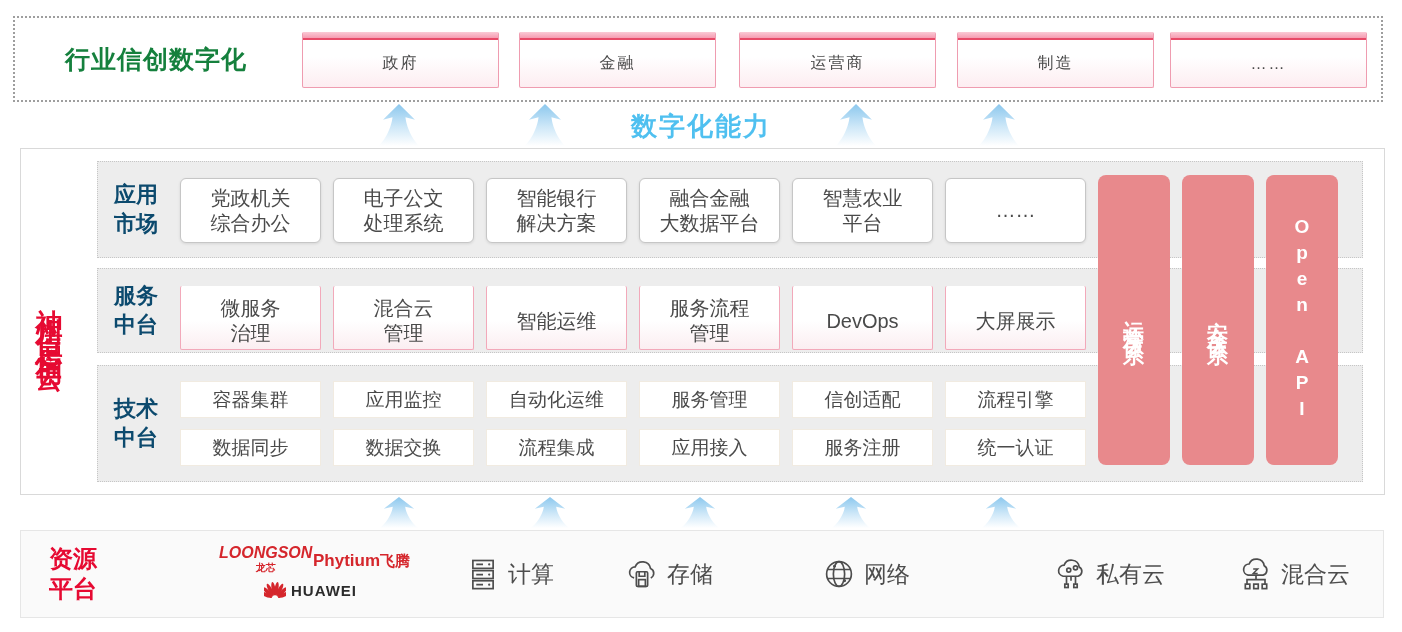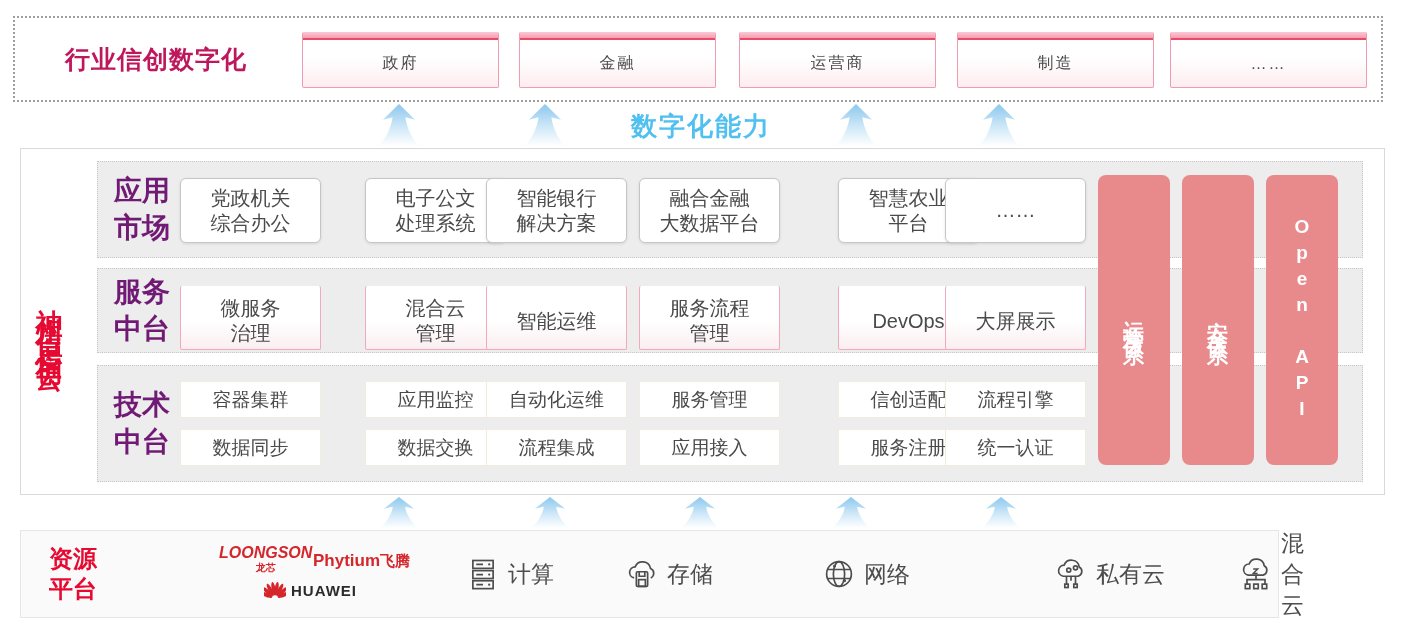--- a/index.html
+++ b/index.html
@@ -2,21 +2,21 @@
 <html><head>
 <meta charset="utf-8">
 <style>
   html,body{margin:0;padding:0;background:#fff;}
   body{font-family:"Liberation Sans","DejaVu Sans",sans-serif;}
   .canvas{position:relative;width:1402px;height:632px;background:#fff;overflow:hidden;}
 
   
   .top-dashed{position:absolute;left:13px;top:16px;width:1370px;height:86px;border:2px dotted #9e9e9e;box-sizing:border-box;}
   .top-title{position:absolute;left:50px;top:0;height:100%;display:flex;align-items:center;
-    font-size:25px;font-weight:bold;color:#be185d;letter-spacing:1px;}
+    font-size:25px;font-weight:bold;color:#15803d;letter-spacing:1px;}
   .ind-box{position:absolute;top:14px;width:197px;height:56px;box-sizing:border-box;
     border:1px solid #ef9cb0;border-top:none;border-radius:2px;
     background:linear-gradient(180deg,#ffffff 0%,#ffffff 45%,#fdedf1 100%);
     display:flex;flex-direction:column;}
   .ind-box::before{content:'';display:block;height:6px;flex:none;
     background:linear-gradient(180deg,#fbc9d5,#f59cb2);border-bottom:2px solid #e84a68;}
   .ind-box .bx-label{flex:1;display:flex;align-items:center;justify-content:center;
     font-size:16px;color:#4a4a4a;letter-spacing:2px;}
 
   
@@ -29,45 +29,45 @@
   .main-box{position:absolute;left:20px;top:148px;width:1365px;height:347px;box-sizing:border-box;
     border:1px solid #d9d9d9;background:#fff;}
   .v-title{position:absolute;left:14px;top:0;height:100%;display:flex;align-items:center;}
   .v-title span{writing-mode:vertical-rl;text-orientation:upright;font-size:27px;font-weight:bold;
     color:#e60a32;letter-spacing:10px;line-height:1;}
   .panel{position:absolute;left:76px;width:1266px;background:#ededed;border:1px dotted #c6c6c6;box-sizing:border-box;}
   .panel-app{top:12px;height:97px;}
   .panel-svc{top:119px;height:85px;}
   .panel-tech{top:216px;height:117px;}
   .row-label{position:absolute;left:16px;top:0;height:100%;width:62px;display:flex;align-items:center;
-    font-size:28px;font-weight:bold;color:#701a75;white-space:pre-line;line-height:1.3;}
+    font-size:22px;font-weight:bold;color:#0c4a6e;white-space:pre-line;line-height:1.3;}
   .bx{position:absolute;box-sizing:border-box;display:flex;align-items:center;justify-content:center;text-align:center;}
   .bx span{white-space:pre-line;line-height:1.25;font-size:20px;color:#4a4a4a;}
   .app-box{top:16px;width:141px;height:65px;background:#fff;border:1px solid #c6c6c6;border-radius:6px;
     box-shadow:0 1px 3px rgba(0,0,0,.10);}
   .svc-box{top:17px;width:141px;height:64px;border:1px solid #f2a9ba;border-top:none;border-radius:2px;
     background:linear-gradient(180deg,#ffffff 0%,#ffffff 55%,#fbeef1 100%);
     display:flex;flex-direction:column;padding:0;}
   .svc-box::before{content:'';display:block;height:5px;flex:none;
     background:linear-gradient(180deg,#fbcbd6,#f5a9bb);border-bottom:2px solid #e25672;}
   .svc-box .bx-inner{flex:1;display:flex;align-items:center;justify-content:center;}
   .tech-box{width:141px;height:37px;background:#fff;border:1px solid #f1ebe1;}
   .tech-box span{font-size:19px;}
-  .c0{left:82px;}.c1{left:235px;margin-left:32px;}.c2{left:388px;}.c3{left:541px;}.c4{left:694px;margin-left:46px;}.c5{left:847px;}
+  .c0{left:82px;}.c1{left:235px;}.c2{left:388px;}.c3{left:541px;}.c4{left:694px;}.c5{left:847px;}
   .tr1{top:15px;}.tr2{top:63px;}
 
   
   .pillar{position:absolute;top:175px;width:72px;height:290px;border-radius:8px;background:#e8898c;
     display:flex;align-items:center;justify-content:center;}
   .pillar span{writing-mode:vertical-rl;text-orientation:upright;color:#fff;font-weight:bold;
     font-size:21px;letter-spacing:8px;line-height:1;}
   .pillar-api span{font-size:19px;letter-spacing:5px;}
 
   
-  .res-panel{position:absolute;left:20px;top:530px;width:1259px;height:88px;box-sizing:border-box;
+  .res-panel{position:absolute;left:20px;top:530px;width:1364px;height:88px;box-sizing:border-box;
     background:#fafafa;border:1px solid #e6e6e6;}
   .res-label{position:absolute;left:28px;top:0;height:100%;display:flex;align-items:center;
     font-size:24px;font-weight:bold;color:#e60a32;white-space:pre-line;line-height:1.25;}
   .vendor{position:absolute;color:#d5262c;}
   .loongson{left:198px;top:13px;text-align:center;}
   .loongson-name{display:block;font-size:16px;font-weight:900;font-style:italic;letter-spacing:0;}
   .loongson-sub{display:block;font-size:10px;font-weight:bold;margin-top:-1px;}
   .phytium{left:292px;top:20px;font-size:17px;font-weight:bold;}
   .phytium-sub{font-size:15px;}
   .huawei{left:243px;top:50px;display:flex;align-items:center;gap:5px;}

